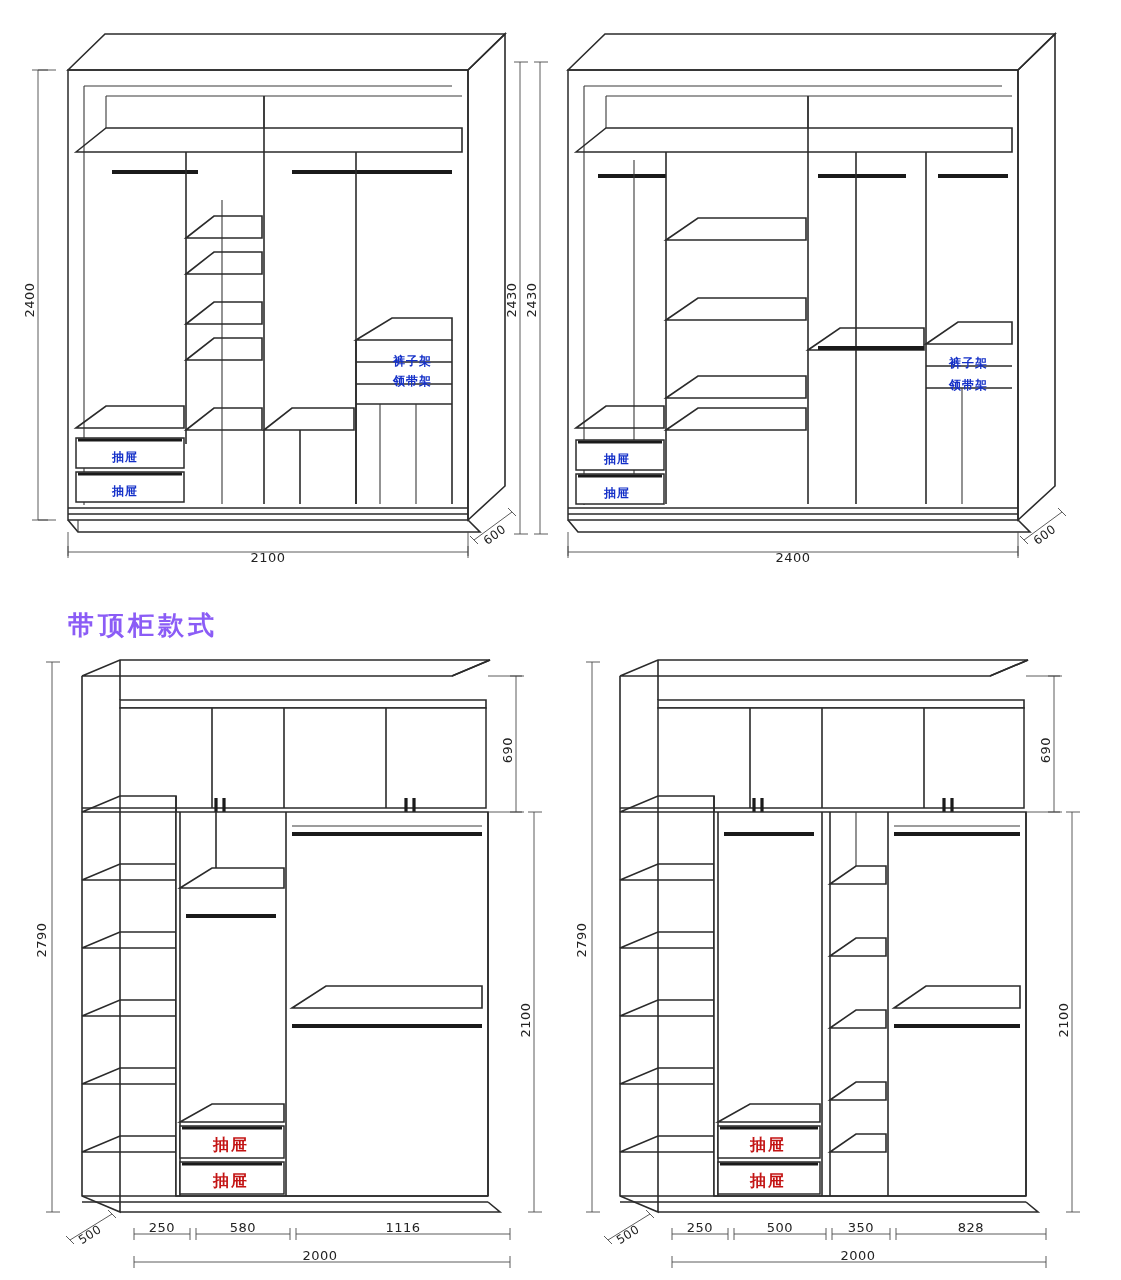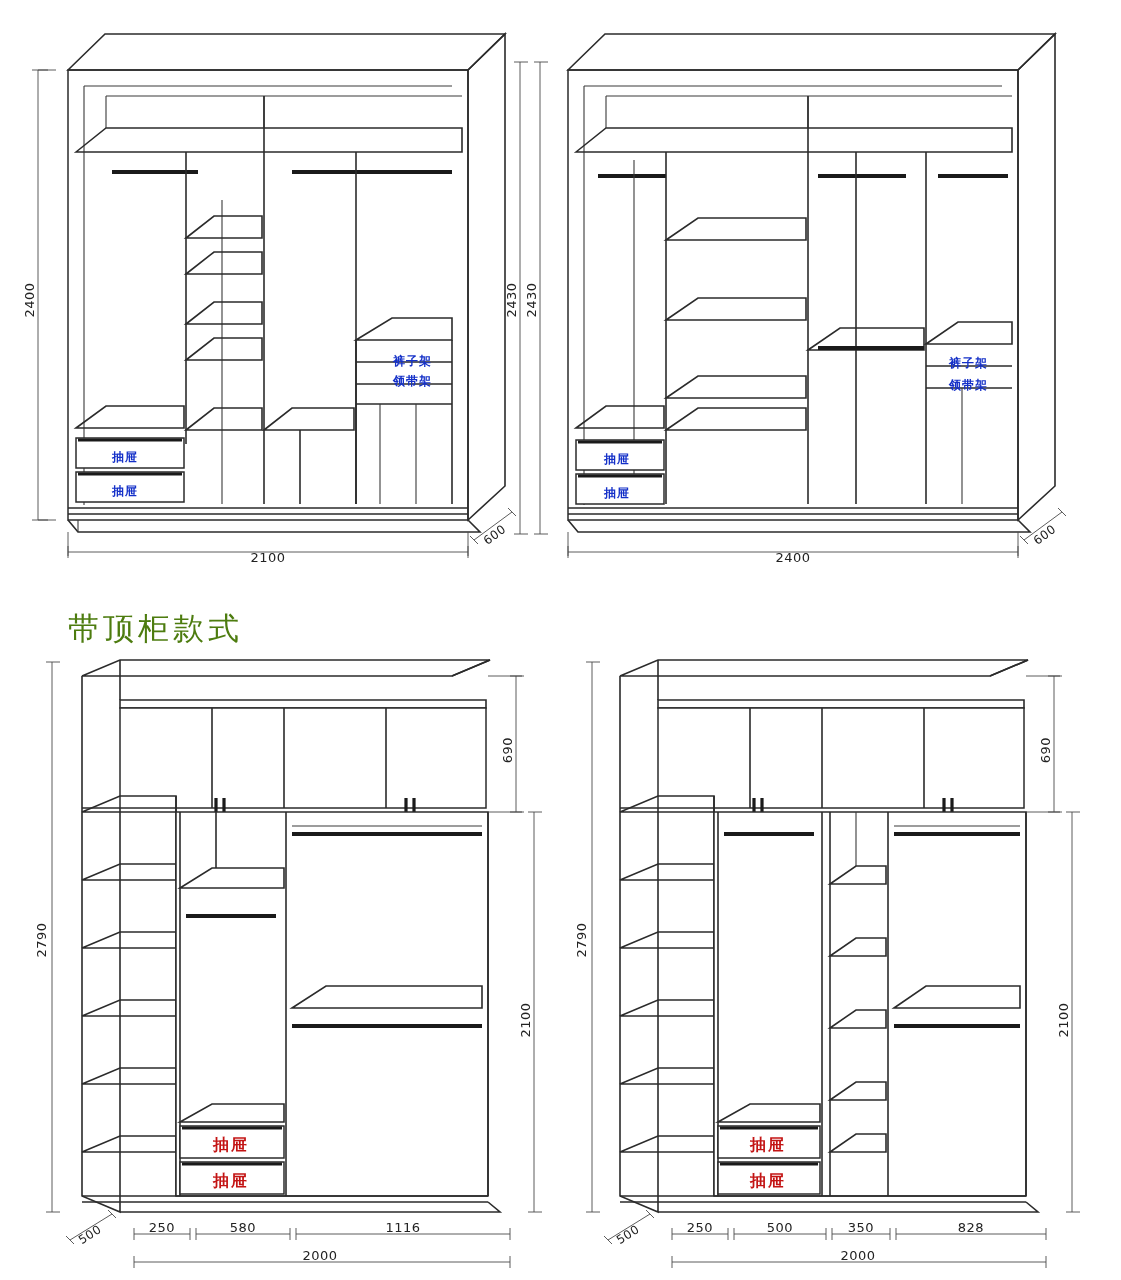--- a/index.html
+++ b/index.html
@@ -29,21 +29,21 @@
     font-family:"DejaVu Sans","Liberation Sans",sans-serif;
     font-size:12px;fill:#1430c8;font-weight:700;letter-spacing:1px;
   }
   .cn-red{
     font-family:"DejaVu Sans","Liberation Sans",sans-serif;
     font-size:16px;fill:#c31414;font-weight:700;letter-spacing:2px;
   }
   .title-cn{
     position:absolute;
     font-family:"DejaVu Serif","Liberation Serif",serif;
-    font-size:31px;font-weight:400;color:#4d7c0f;letter-spacing:4px;
+    font-size:26px;font-weight:700;color:#8b5cf6;letter-spacing:4px;
     white-space:nowrap;
   }
 </style>
 </head>
 <body>
 
 <div class="sheet">
 
   <svg class="draw" viewBox="0 0 1121 1280">
 

